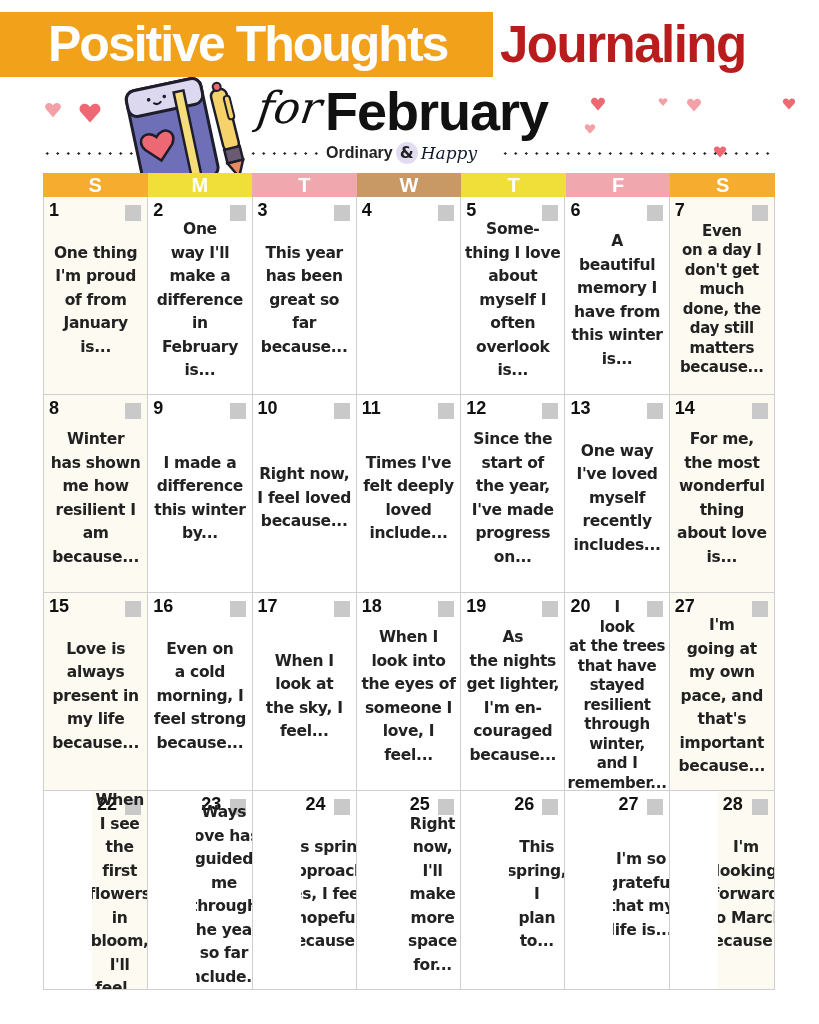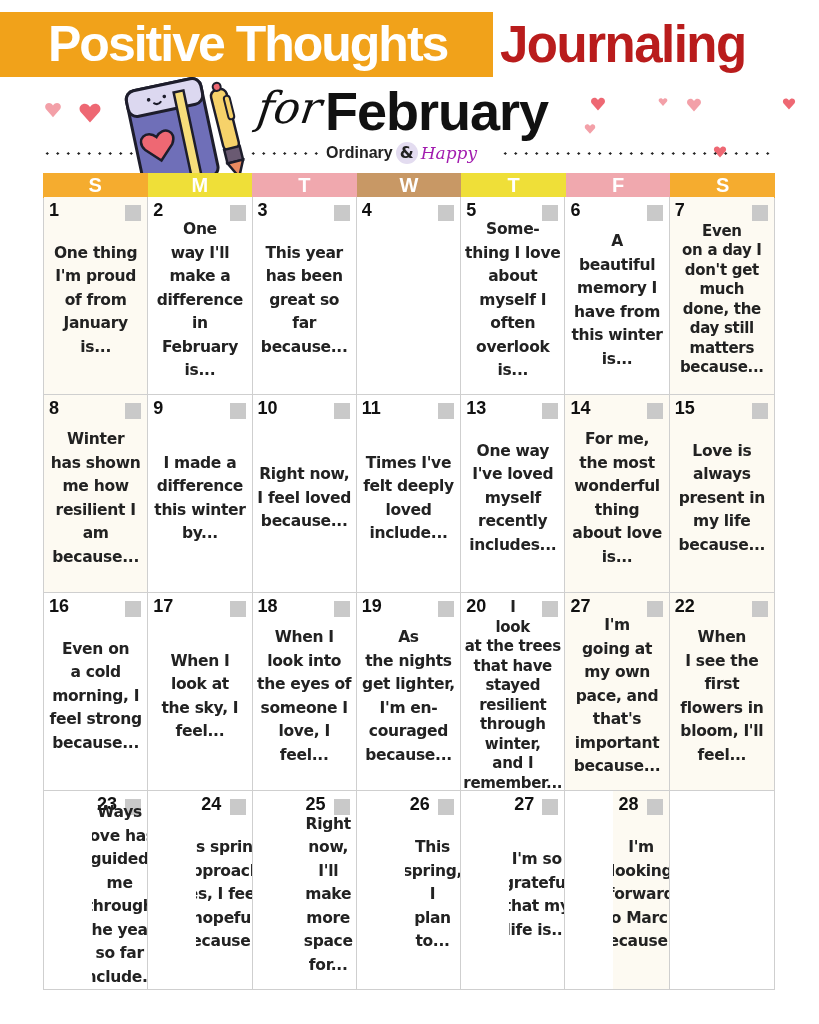--- a/index.html
+++ b/index.html
@@ -18,21 +18,21 @@
   .title-month { position:absolute; left:325px; top:80px; font-family:"Liberation Sans", sans-serif;
                  font-weight:bold; font-size:54px; letter-spacing:-1px; color:#111; }
 
   .dots { position:absolute; top:152px; height:3px;
           background-image: radial-gradient(circle, #222 1.1px, transparent 1.4px);
           background-size:10.5px 3px; background-repeat:repeat-x; }
   .brand { position:absolute; left:326px; top:141px; height:24px; display:flex; align-items:center; gap:3px; }
   .brand-ordinary { font-family:"Liberation Sans", sans-serif; font-weight:bold; font-size:16px; color:#222; }
   .brand-amp { display:inline-block; width:22px; height:22px; border-radius:50%; background:#e3dcf0;
                text-align:center; line-height:22px; font-weight:bold; font-size:16px; color:#222; }
-  .brand-happy { font-family:"DejaVu Serif", serif; font-style:italic; font-size:17px; color:#a21caf; }
+  .brand-happy { font-family:"DejaVu Serif", serif; font-style:italic; font-size:17px; color:#0f172a; }
 
   .heart { position:absolute; }
 
   .book { position:absolute; left:120px; top:72px; width:130px; height:108px; }
 
   .calendar { position:absolute; left:43px; top:173px; width:732px; }
   .head-row { display:grid; grid-template-columns:repeat(7, 1fr); height:24px; }
   .head-cell { color:#fff; font-weight:bold; font-family:"Liberation Sans", sans-serif;
                font-size:20px; text-align:center; line-height:25px; }
   .grid { display:grid; grid-template-columns:repeat(7, 1fr); grid-template-rows:repeat(4, 198px);
@@ -217,20 +217,30 @@
       </div>
       <div class="cell">
         <div class="day-num">11</div>
         <div class="check"></div>
         <div class="prompt">Times I've
 felt deeply
 loved
 include...</div>
       </div>
       <div class="cell">
+        <div class="day-num">12</div>
+        <div class="check"></div>
+        <div class="prompt">Since the
+start of
+the year,
+I've made
+progress
+on...</div>
+      </div>
+      <div class="cell">
         <div class="day-num">13</div>
         <div class="check"></div>
         <div class="prompt">One way
 I've loved
 myself
 recently
 includes...</div>
       </div>
       <div class="cell weekend">
         <div class="day-num">14</div>

